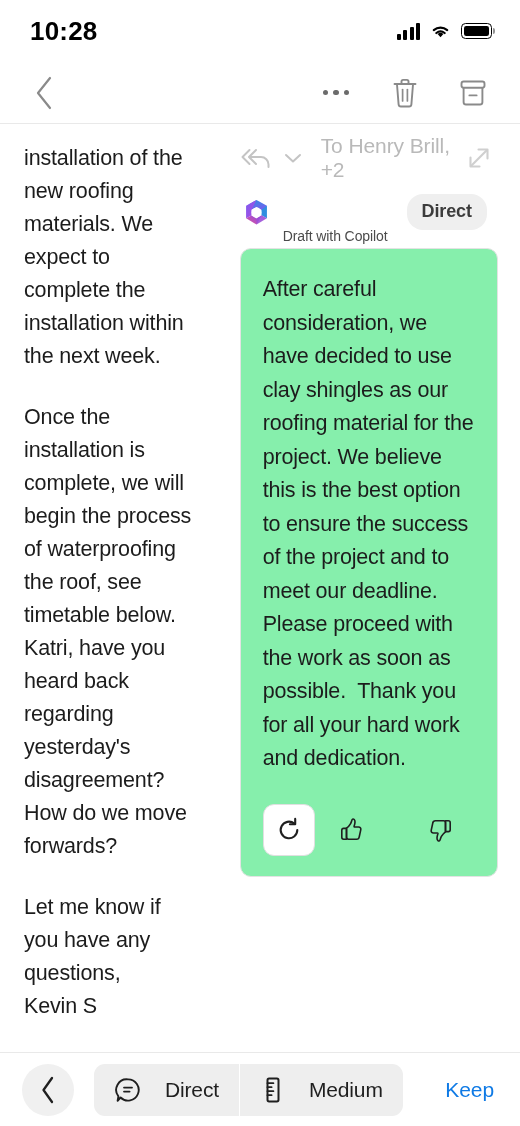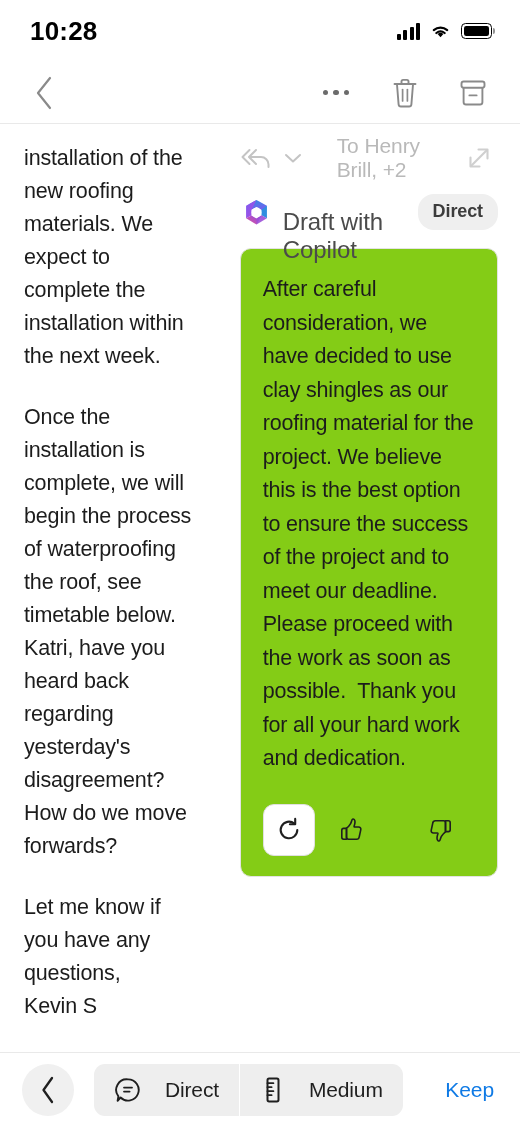--- a/index.html
+++ b/index.html
@@ -132,38 +132,38 @@
   .reply-all-btn {
     display: flex;
     align-items: center;
     gap: 9px;
     cursor: pointer;
     padding-right: 4px;
   }
   .recip-text {
     font-size: 21px;
     color: #b9b9b9;
-    margin-left: 30px;
+    margin-left: 14px;
     letter-spacing: -0.1px;
   }
   .expand-btn { margin-left: auto; display: flex; align-items: center; cursor: pointer; padding-right: 2px;}
 
   .copilot-row {
     display: flex;
     align-items: center;
     gap: 12px;
     height: 52px;
     padding-left: 2px;
   }
   .copilot-logo {
     width: 29px; height: 29px;
     flex: 0 0 29px;
   }
   .copilot-label {
-    font-size: 24px;
+    font-size: 14px;
     color: #4b4b4b;
     letter-spacing: -0.1px;
     margin-top: 48px;
   }
   .preview-badge {
     margin-left: 7px;
     background: #efefef;
     color: #3c3c3c;
     font-size: 18px;
     font-weight: bold;
@@ -172,21 +172,21 @@
     letter-spacing: -0.1px;
     cursor: pointer;
   }
 
   
   .draft-card {
     margin-top: 10px;
     border: 1px solid #e3e3e3;
     border-radius: 11px;
     padding: 24px 22px 20px 22px;
-    background: #84cc16;
+    background: #86efac;
   }
   .draft-text {
     font-size: 21.5px;
     line-height: 33.5px;
     color: #1c1c1c;
     letter-spacing: -0.18px;
     white-space: pre-wrap;
   }
   .draft-actions {
     display: flex;

